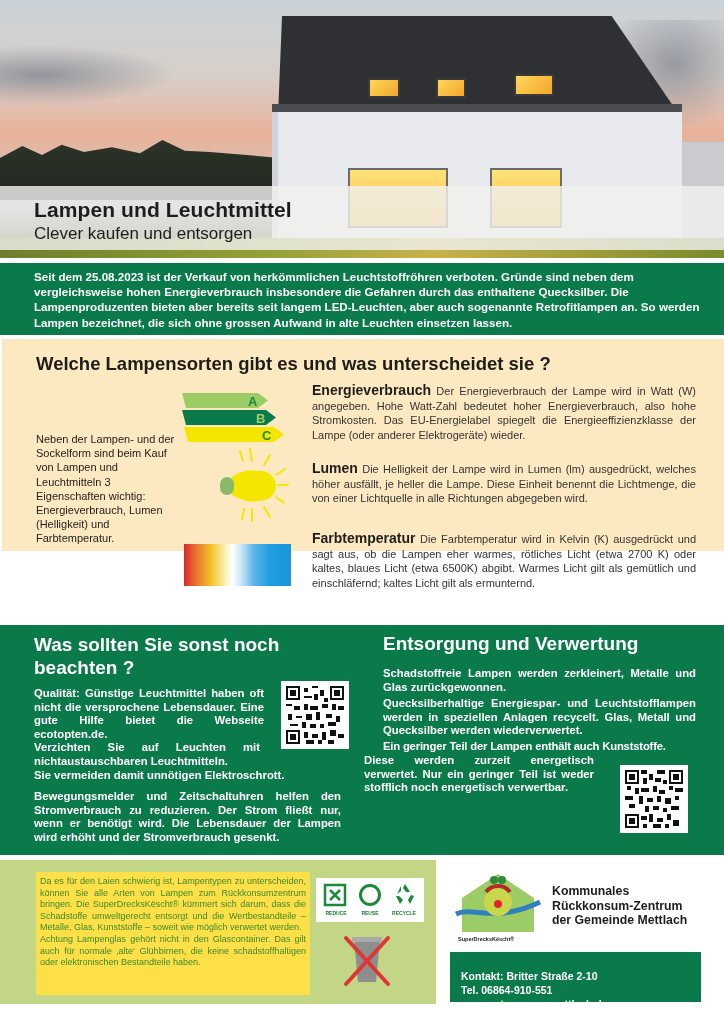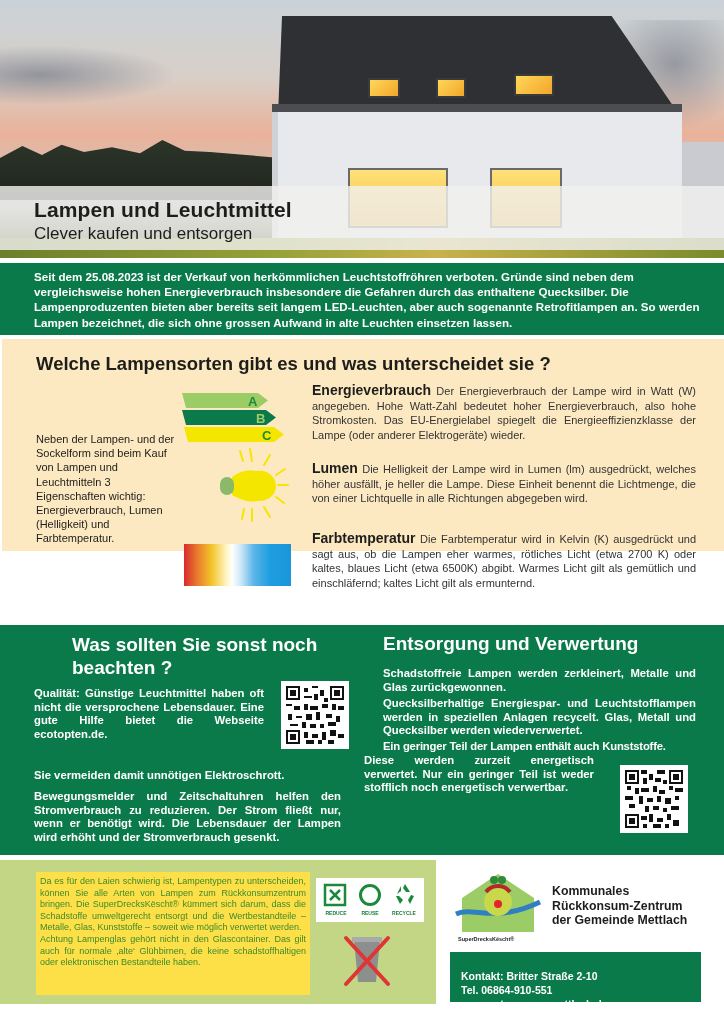--- a/index.html
+++ b/index.html
@@ -47,21 +47,21 @@
   .bulb { position: absolute; left: 208px; top: 108px; width: 80px; height: 80px; }
   .spectrum { position: absolute; left: 182px; top: 205px; width: 107px; height: 42px;
     background: linear-gradient(90deg, #d92a2f 0%, #e8782e 12%, #f3c52a 26%, #fff6c8 40%, #ffffff 45%, #cfe8f8 53%, #5db6e8 65%, #1e9ee0 80%, #1a95da 100%); }
   .desc { position: absolute; left: 310px; width: 384px; font-size: 11px; line-height: 14.6px; color: #333333; text-align: justify; }
   .desc b { font-size: 14px; color: #1d1d1b; }
   .d1 { top: 44px; } .d2 { top: 122px; } .d3 { top: 192px; }
 
   
   .info { position: absolute; left: 0; top: 625px; width: 724px; height: 230px; background: #0b7a4a; color: #ffffff; }
   .info h2 { font-weight: bold; color: #ffffff; }
-  .info .left-h { position: absolute; left: 34px; top: 8px; font-size: 19px; line-height: 23px; width: 280px; margin-left: 38px; }
+  .info .left-h { position: absolute; left: 34px; top: 8px; font-size: 19px; line-height: 23px; width: 280px; }
   .info .right-h { position: absolute; left: 383px; top: 8px; font-size: 19px; }
   .info p { position: absolute; font-size: 11.3px; font-weight: bold; line-height: 13.6px; text-align: justify; }
   .lp1 { left: 34px; top: 62px; width: 230px; }
   .lp2 { left: 34px; top: 116px; width: 226px; }
   .lp2b { left: 34px; top: 144px; width: 300px; text-align: left !important; }
   .lp3 { left: 34px; top: 165px; width: 307px; }
   .rp1 { left: 383px; top: 42px; width: 313px; }
   .rp2 { left: 383px; top: 72px; width: 313px; }
   .rp3 { left: 383px; top: 115px; width: 320px; text-align: left !important; letter-spacing: -0.2px; }
   .rp3b { left: 364px; top: 129px; width: 230px; }
@@ -200,20 +200,21 @@
           <rect x="13" y="24" width="3" height="2"></rect>
           <rect x="18" y="23" width="2" height="4"></rect>
         <rect x="22" y="22" width="3" height="3"></rect>
           <rect x="26" y="24" width="3" height="2"></rect>
           <rect x="10" y="27" width="4" height="2"></rect>
         <rect x="21" y="27" width="3" height="2"></rect>
           <rect x="16" y="27" width="2" height="2"></rect>
       </g>
     </svg>
   </div>
+  <p class="lp2">Verzichten Sie auf Leuchten mit nichtaustauschbaren Leuchtmitteln.</p>
   <p class="lp2b">Sie vermeiden damit unnötigen Elektroschrott.</p>
   <p class="lp3">Bewegungsmelder und Zeitschaltuhren helfen den Stromverbrauch zu reduzieren. Der Strom fließt nur, wenn er benötigt wird. Die Lebensdauer der Lampen wird erhöht und der Stromverbrauch gesenkt.</p>
 
   <h2 class="right-h">Entsorgung und Verwertung</h2>
   <p class="rp1">Schadstoffreie Lampen werden zerkleinert, Metalle und Glas zurückgewonnen.</p>
   <p class="rp2">Quecksilberhaltige Energiespar- und Leuchtstofflampen werden in speziellen Anlagen recycelt. Glas, Metall und Quecksilber werden wiederverwertet.</p>
   <p class="rp3">Ein geringer Teil der Lampen enthält auch Kunststoffe.</p>
   <p class="rp3b">Diese werden zurzeit energetisch verwertet. Nur ein geringer Teil ist weder stofflich noch energetisch verwertbar.</p>
   <div class="qr qr2">
     <svg viewBox="0 0 29 29" shape-rendering="crispEdges">

